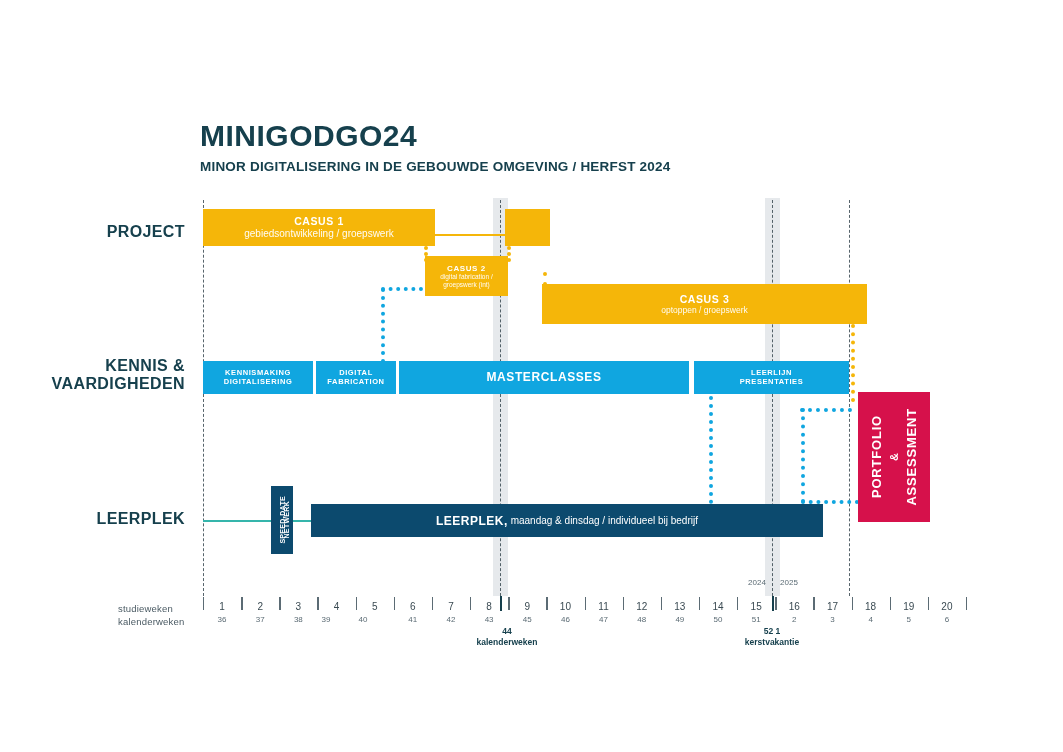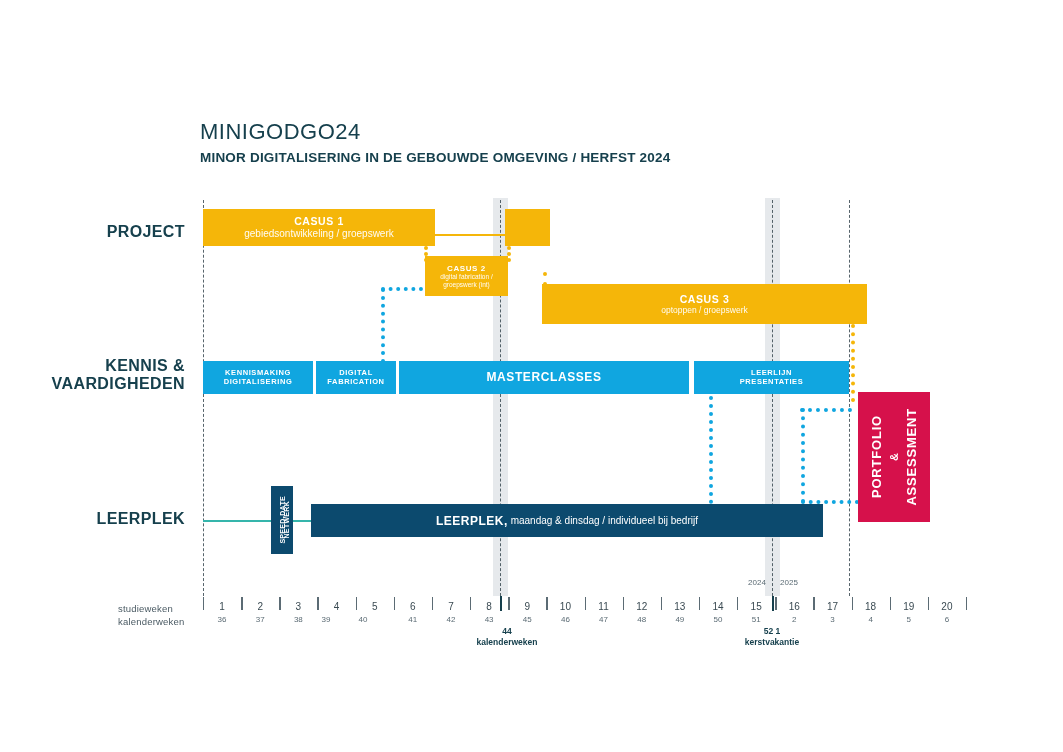--- a/index.html
+++ b/index.html
@@ -12,21 +12,21 @@
     position: relative;
     width: 1063px;
     height: 752px;
     background: #ffffff;
     overflow: hidden;
   }
 
   
   #header { position: absolute; left: 200px; top: 120px; }
   #title {
-    font-size: 22px; font-weight: normal; letter-spacing: 0.5px;
+    font-size: 30px; font-weight: bold; letter-spacing: 0.5px;
     color: #16404d; line-height: 1.05; margin: 0;
   }
   #subtitle {
     font-size: 13.5px; font-weight: bold; letter-spacing: 0.2px;
     color: #16404d; margin-top: 7px;
   }
 
   
   .row-label {
     position: absolute;

